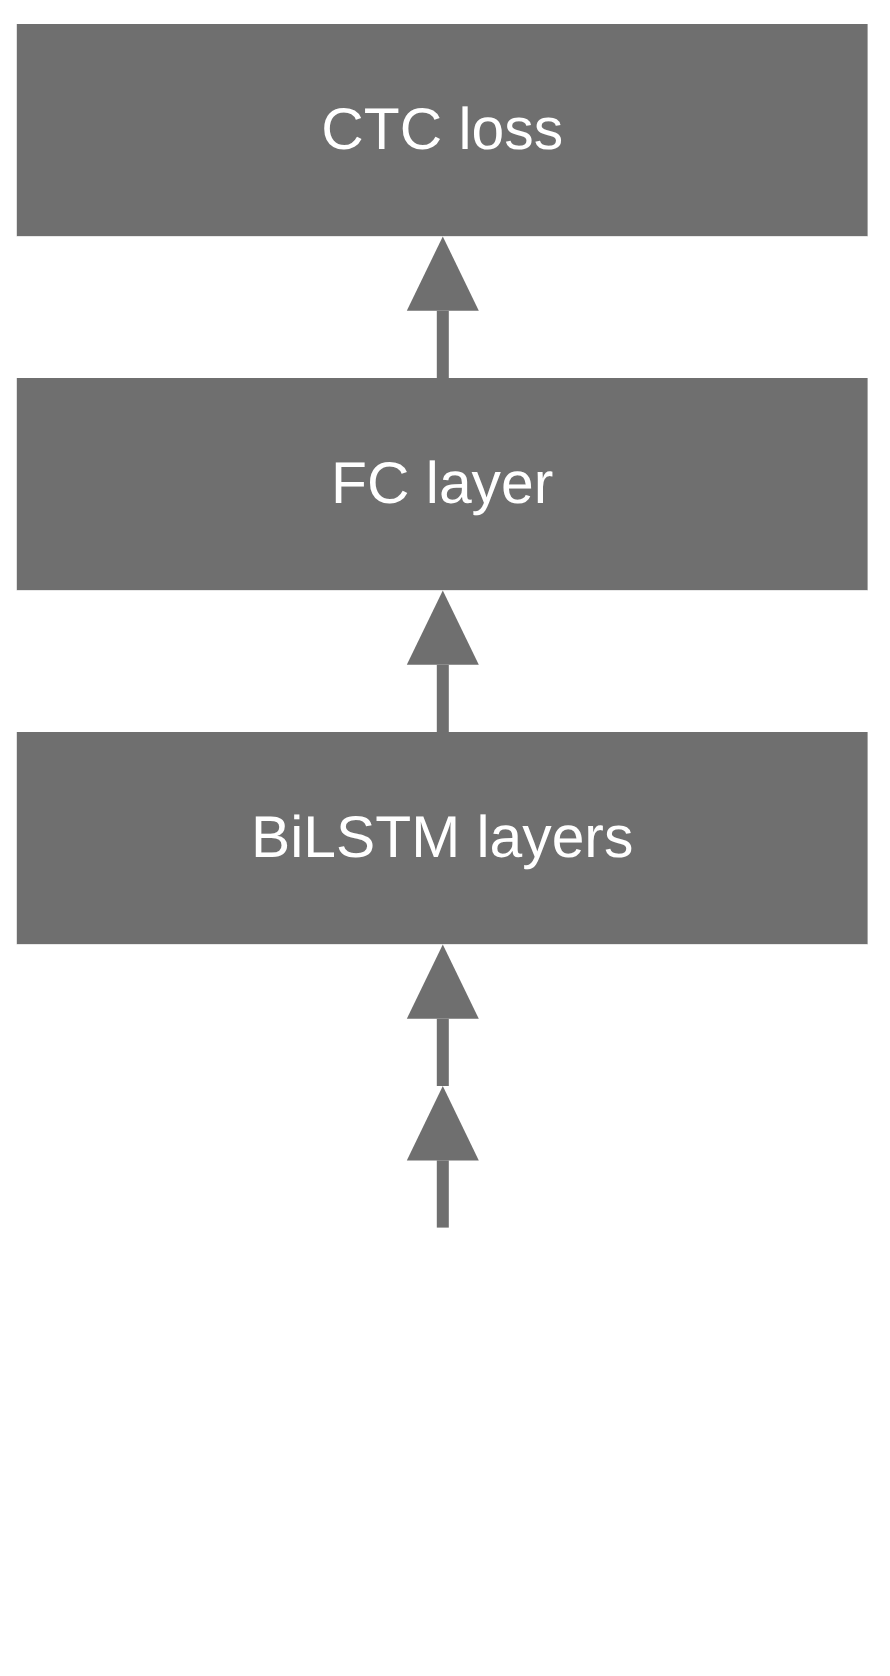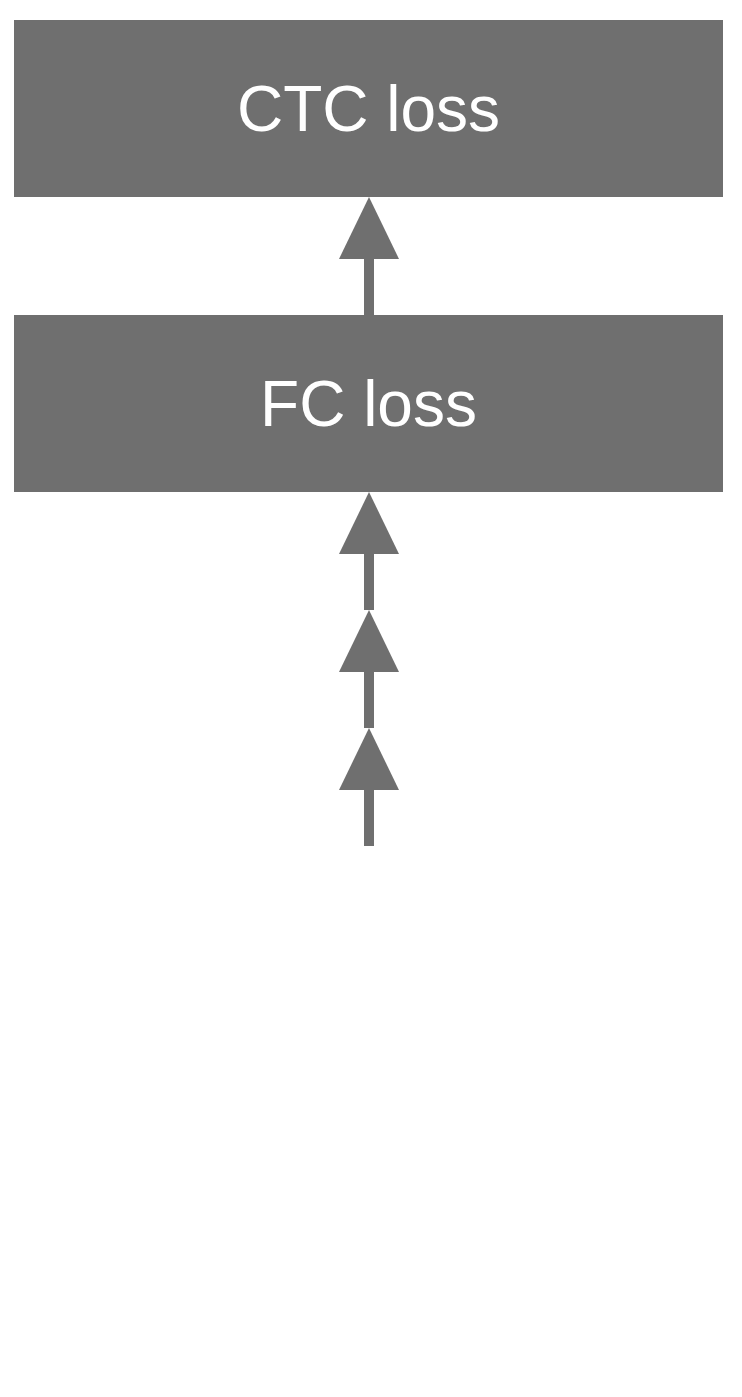--- a/index.html
+++ b/index.html
@@ -20,21 +20,21 @@
   .node {
     height: 177px;
     flex: 0 0 177px;
     background: var(--color-box, #6F6F6F);
     display: flex;
     align-items: center;
     justify-content: center;
   }
   .node-label {
     color: var(--color-label, #ffffff);
-    font-size: 64px;
+    font-size: 49px;
     line-height: 1;
     white-space: nowrap;
     letter-spacing: 0px;
   }
   .gap {
     height: 118px;
     flex: 0 0 118px;
     background: var(--color-background, #ffffff);
     display: flex;
     justify-content: center;
@@ -68,30 +68,33 @@
   </div>
 
   <div class="gap">
     <div class="arrow">
       <div class="arrow-head"></div>
       <div class="arrow-stem"></div>
     </div>
   </div>
 
   <div class="node">
-    <span class="node-label">FC loss</span>
+    <span class="node-label">FC layer</span>
   </div>
 
   <div class="gap">
     <div class="arrow">
       <div class="arrow-head"></div>
       <div class="arrow-stem"></div>
     </div>
   </div>
 
+  <div class="node">
+    <span class="node-label">BiLSTM layers</span>
+  </div>
 
   <div class="gap">
     <div class="arrow">
       <div class="arrow-head"></div>
       <div class="arrow-stem"></div>
     </div>
   </div>
 
 
   <div class="gap">

